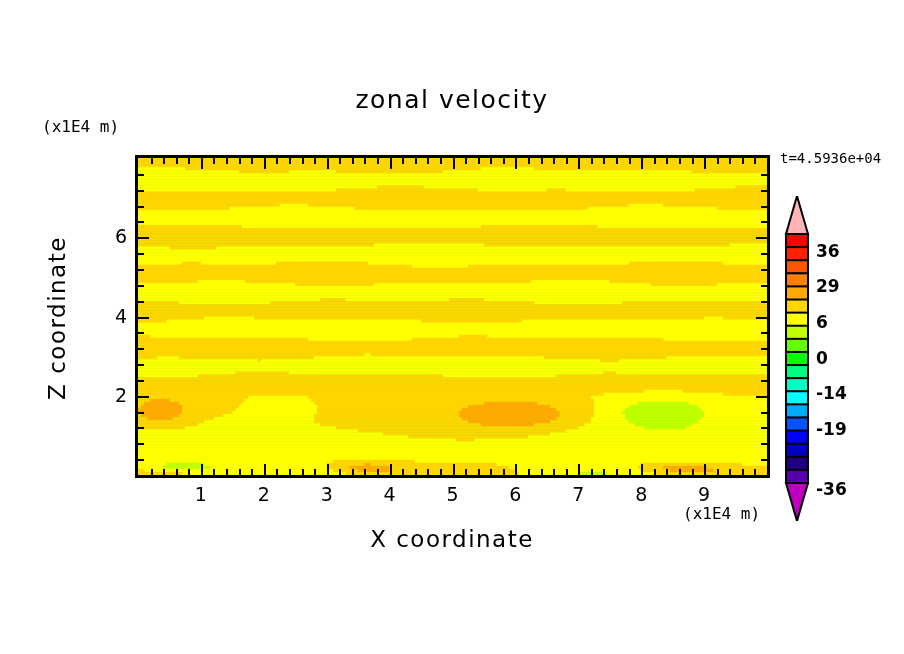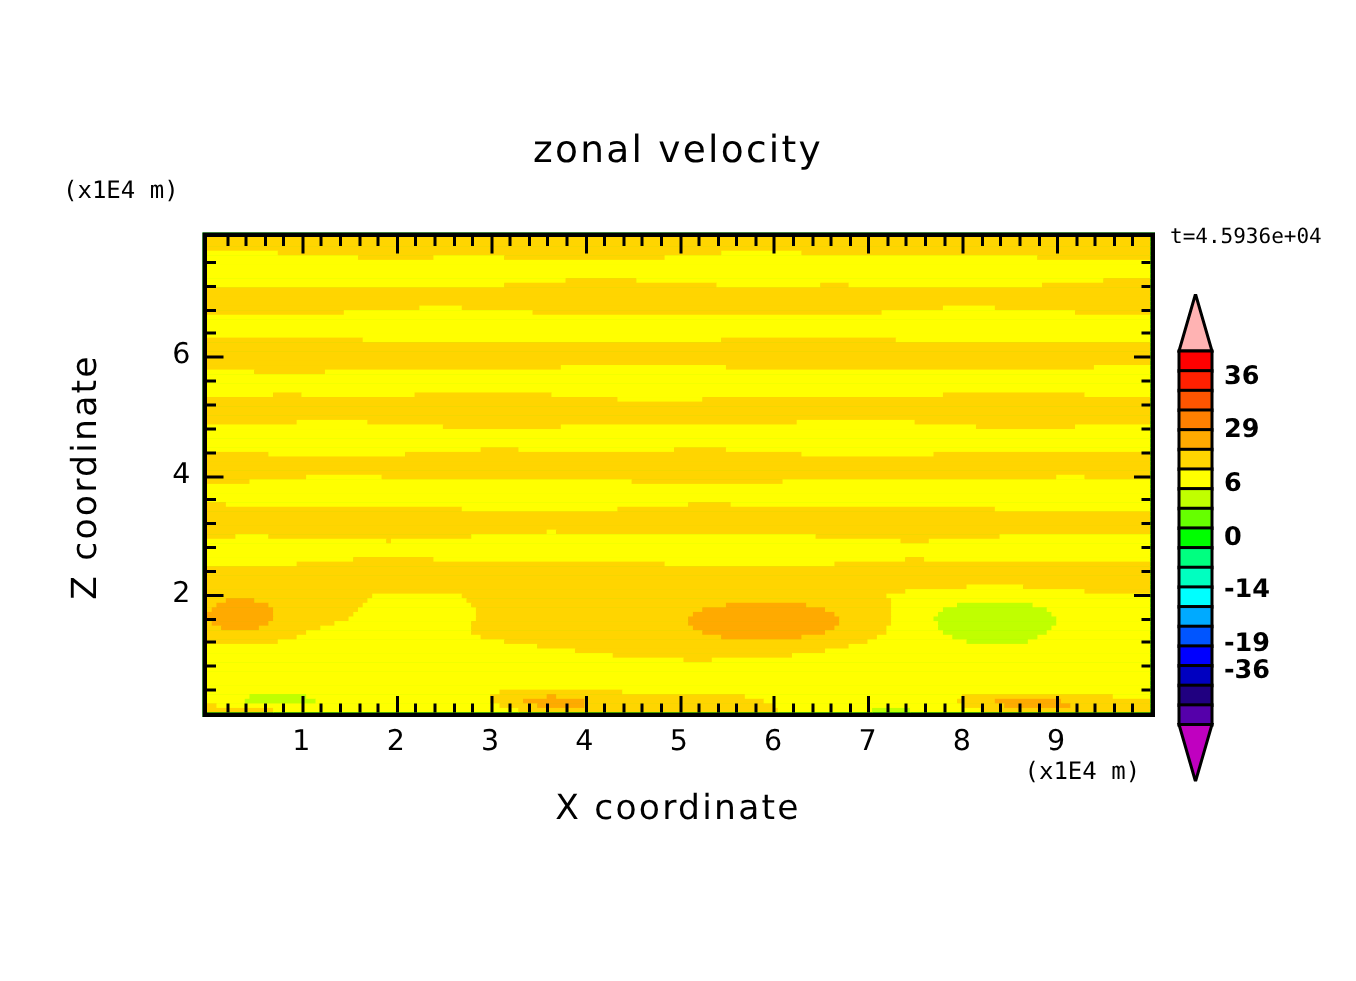--- a/index.html
+++ b/index.html
@@ -570,16 +570,16 @@
         <polygon points="4,287 26,287 15,325" fill="#c000c0" stroke="#000" stroke-width="2"></polygon>
       </svg>
   </div>
   <div id="cb-label-layer">
       <div class="cblab" style="left: 816px; top: 240.786px; position: absolute;">36</div>
       <div class="cblab" style="left: 816px; top: 276.357px; position: absolute;">29</div>
       <div class="cblab" style="left: 816px; top: 311.929px; position: absolute;">6</div>
       <div class="cblab" style="left: 816px; top: 347.5px; position: absolute;">0</div>
       <div class="cblab" style="left: 816px; top: 383.071px; position: absolute;">-14</div>
       <div class="cblab" style="left: 816px; top: 418.643px; position: absolute;">-19</div>
-      <div class="cblab" style="left: 816px; top: 437px; position: absolute; text-align: right;">-36</div>
+      <div class="cblab" style="left: 816px; top: 479px; position: absolute; text-align: right;">-36</div>
     </div>
 
 </div>
 
 </body></html>

